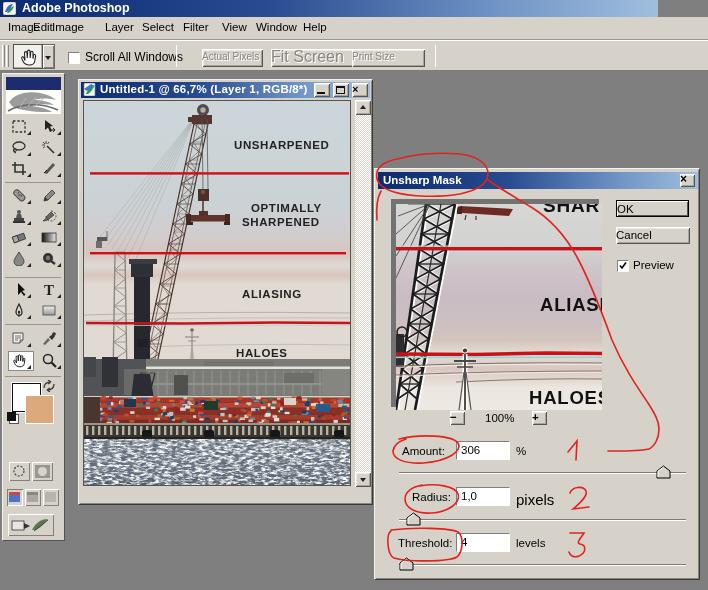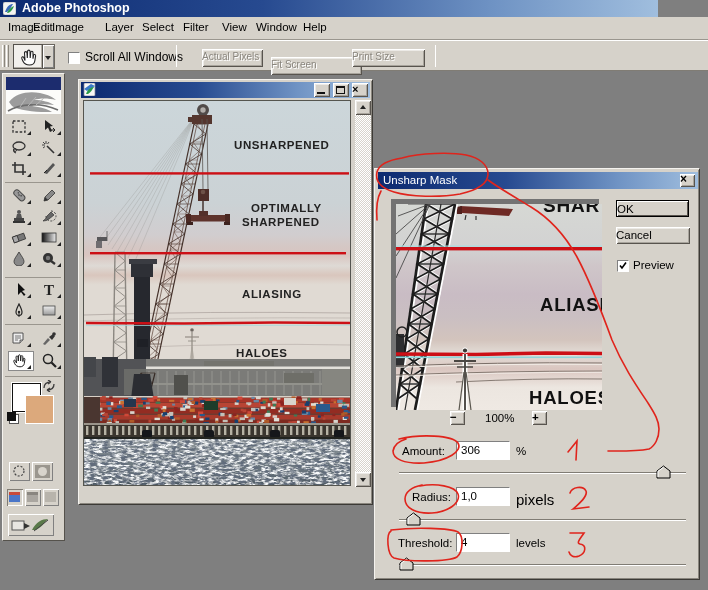--- a/index.html
+++ b/index.html
@@ -42,21 +42,21 @@
         <path d="M4,11 C3,8.5 5.5,8 6,10 L7,12.5 L6.5,5 C6.5,3.2 9,3.2 9,5 L9.3,10 L9.6,3.5 C9.6,1.7 12,1.7 12,3.5 L12.2,10 L12.7,4.5 C12.8,2.8 15,3 15,4.7 L15,10.7 L15.5,7.5 C15.8,5.9 17.8,6.3 17.6,7.9 L16.8,13 C16.4,15.5 14.5,17 11.5,17 C8.4,17 6,15.4 5,13.2 Z" fill="#fff" stroke="#222" stroke-width="1.1"></path>
       </svg>
  </div>
  <div class="raised2" style="position:absolute;left:43px;top:3px;width:12px;height:25px;border:1px solid #6a665e;border-left:none">
    <div style="position:absolute;left:2px;top:11px;border-left:3.5px solid transparent;border-right:3.5px solid transparent;border-top:4px solid #222"></div>
  </div>
  <div class="sunken" style="position:absolute;left:68px;top:11px;width:12px;height:12px"></div>
  <span style="position:absolute;left:85px;top:9px;font-size:12px">Scroll All Windows</span>
  <div style="position:absolute;left:176px;top:4px;width:1px;height:22px;background:#8a867e;border-right:1px solid #fff"></div>
  <div class="btn" style="position:absolute;left:202px;top:8px;width:61px;height:18px;color:#8a867e;line-height:16px;text-shadow:1px 1px 0 #fff;font-size:10px;white-space:nowrap;overflow:hidden">Actual Pixels</div>
- <div class="btn" style="position:absolute;left:271px;top:16px;width:91px;height:18px;color:#8a867e;line-height:16px;text-shadow:1px 1px 0 #fff;font-size:10px;white-space:nowrap;overflow:hidden">Fit Screen</div>
+ <div class="btn" style="position:absolute;left:271px;top:8px;width:91px;height:18px;color:#8a867e;line-height:16px;text-shadow:1px 1px 0 #fff;font-size:16px;white-space:nowrap;overflow:hidden">Fit Screen</div>
  <div class="btn" style="position:absolute;left:352px;top:8px;width:73px;height:18px;color:#8a867e;line-height:16px;text-shadow:1px 1px 0 #fff;font-size:10px;white-space:nowrap;overflow:hidden">Print Size</div>
  <div style="position:absolute;left:435px;top:4px;width:1px;height:22px;background:#8a867e;border-right:1px solid #fff"></div>
 </div>
 
 <div style="position:absolute;left:2px;top:73px;width:63px;height:468px;background:#d6d2ca;border:1px solid;border-color:#f4f2ee #55524c #55524c #f4f2ee">
  <div style="position:absolute;left:3px;top:3px;width:55px;height:13px;background:#1c2c6e"></div>
  <div style="position:absolute;left:3px;top:16px;width:55px;height:24px;background:#fcfcfa">
   <svg width="55" height="24">
         <path d="M3,12 C10,3 22,1 34,3 C42,4.5 48,8 50,10 C42,8 34,8 28,10 C36,10 44,12 48,15 C40,14 32,14 26,16 C34,17 42,19 46,22 L40,22 C28,22 12,20 6,16 Z" fill="#9c9c9c"></path>
         <path d="M2,21 C14,14 34,12 52,20" stroke="#6e6e6e" stroke-width="1.6" fill="none"></path>
@@ -242,20 +242,21 @@
       </svg></div>
 </div>
 
 <div style="position:absolute;left:78px;top:79px;width:295px;height:426px;background:#d6d2ca;border:1px solid;border-color:#f4f2ee #3c3a36 #3c3a36 #f4f2ee;box-shadow:inset 1px 1px 0 #d6d2ca,inset -1px -1px 0 #8a867e">
  <div class="titleg" style="position:absolute;left:2px;top:2px;width:289px;height:16px">
   <svg width="13" height="13" style="position:absolute;left:2px;top:1px">
         <rect x="1" width="11" height="13" rx="1" fill="#f8f8f6" stroke="#889" stroke-width="0.7"></rect>
         <path d="M1,6 L8,1 L12,3 L4,8 Z" fill="#3a7ac8"></path>
         <path d="M3,11 C5,6 8,4 11,4 C9,7 8,9 5,11 Z" fill="#2a9a4a"></path>
       </svg>
+  <span style="position:absolute;left:19px;top:1px;font-size:11.5px;font-weight:700;color:#fff;letter-spacing:0.2px">Untitled-1 @ 66,7% (Layer 1, RGB/8*)</span>
   <div class="btn" style="position:absolute;right:40px;top:1px;width:16px;height:14px">
         <div style="position:absolute;left:3px;bottom:3px;width:8px;height:2px;background:#111"></div>
       </div>
   <div class="btn" style="position:absolute;right:21px;top:1px;width:16px;height:14px">
         <div style="position:absolute;left:3px;top:3px;width:9px;height:8px;border:1px solid #111;border-top-width:2px"></div>
       </div>
   <div class="btn" style="position:absolute;right:2px;top:1px;width:16px;height:14px;font-size:11px;font-weight:700;line-height:13px">×</div>
  </div>
 
  <div style="position:absolute;left:4px;top:20px;width:268px;height:386px;border:1px solid #55554f;background:#cdd7db">
@@ -751,21 +752,21 @@
       <div style="margin:5px auto 0;width:0;border-left:3.5px solid transparent;border-right:3.5px solid transparent;border-bottom:4px solid #222"></div>
     </div>
  <div class="btn" style="position:absolute;left:276px;top:392px;width:16px;height:15px">
       <div style="margin:6px auto 0;width:0;border-left:3.5px solid transparent;border-right:3.5px solid transparent;border-top:4px solid #222"></div>
     </div>
 
 </div>
 
 <div style="position:absolute;left:374px;top:168px;width:326px;height:412px;background:#d6d2ca;border:1px solid;border-color:#f4f2ee #3c3a36 #3c3a36 #f4f2ee;box-shadow:inset 1px 1px 0 #d6d2ca,inset -1px -1px 0 #8a867e;z-index:10">
  <div class="titleg" style="position:absolute;left:3px;top:3px;width:320px;height:17px">
-  <span style="position:absolute;left:5px;top:2px;font-size:11.5px;font-weight:400;color:#fff">Unsharp Mask</span>
+  <span style="position:absolute;left:5px;top:2px;font-size:11.5px;font-weight:700;color:#fff">Unsharp Mask</span>
   <div class="btn" style="position:absolute;right:3px;top:1.5px;width:15px;height:13px;font-size:12px;font-weight:700;line-height:11px">×</div>
  </div>
 
  <div style="position:absolute;left:16px;top:30px;width:208px;height:208px;border:5px solid #737373">
       <svg width="206" height="206" viewBox="0 0 206 206" style="display:block">
 <defs>
 <linearGradient id="psky" x1="0" y1="0" x2="0" y2="1">
 <stop offset="0" stop-color="#d6d8d4"></stop>
 <stop offset="0.21" stop-color="#d2d2d2"></stop>
 <stop offset="0.30" stop-color="#cfc6c9"></stop>

